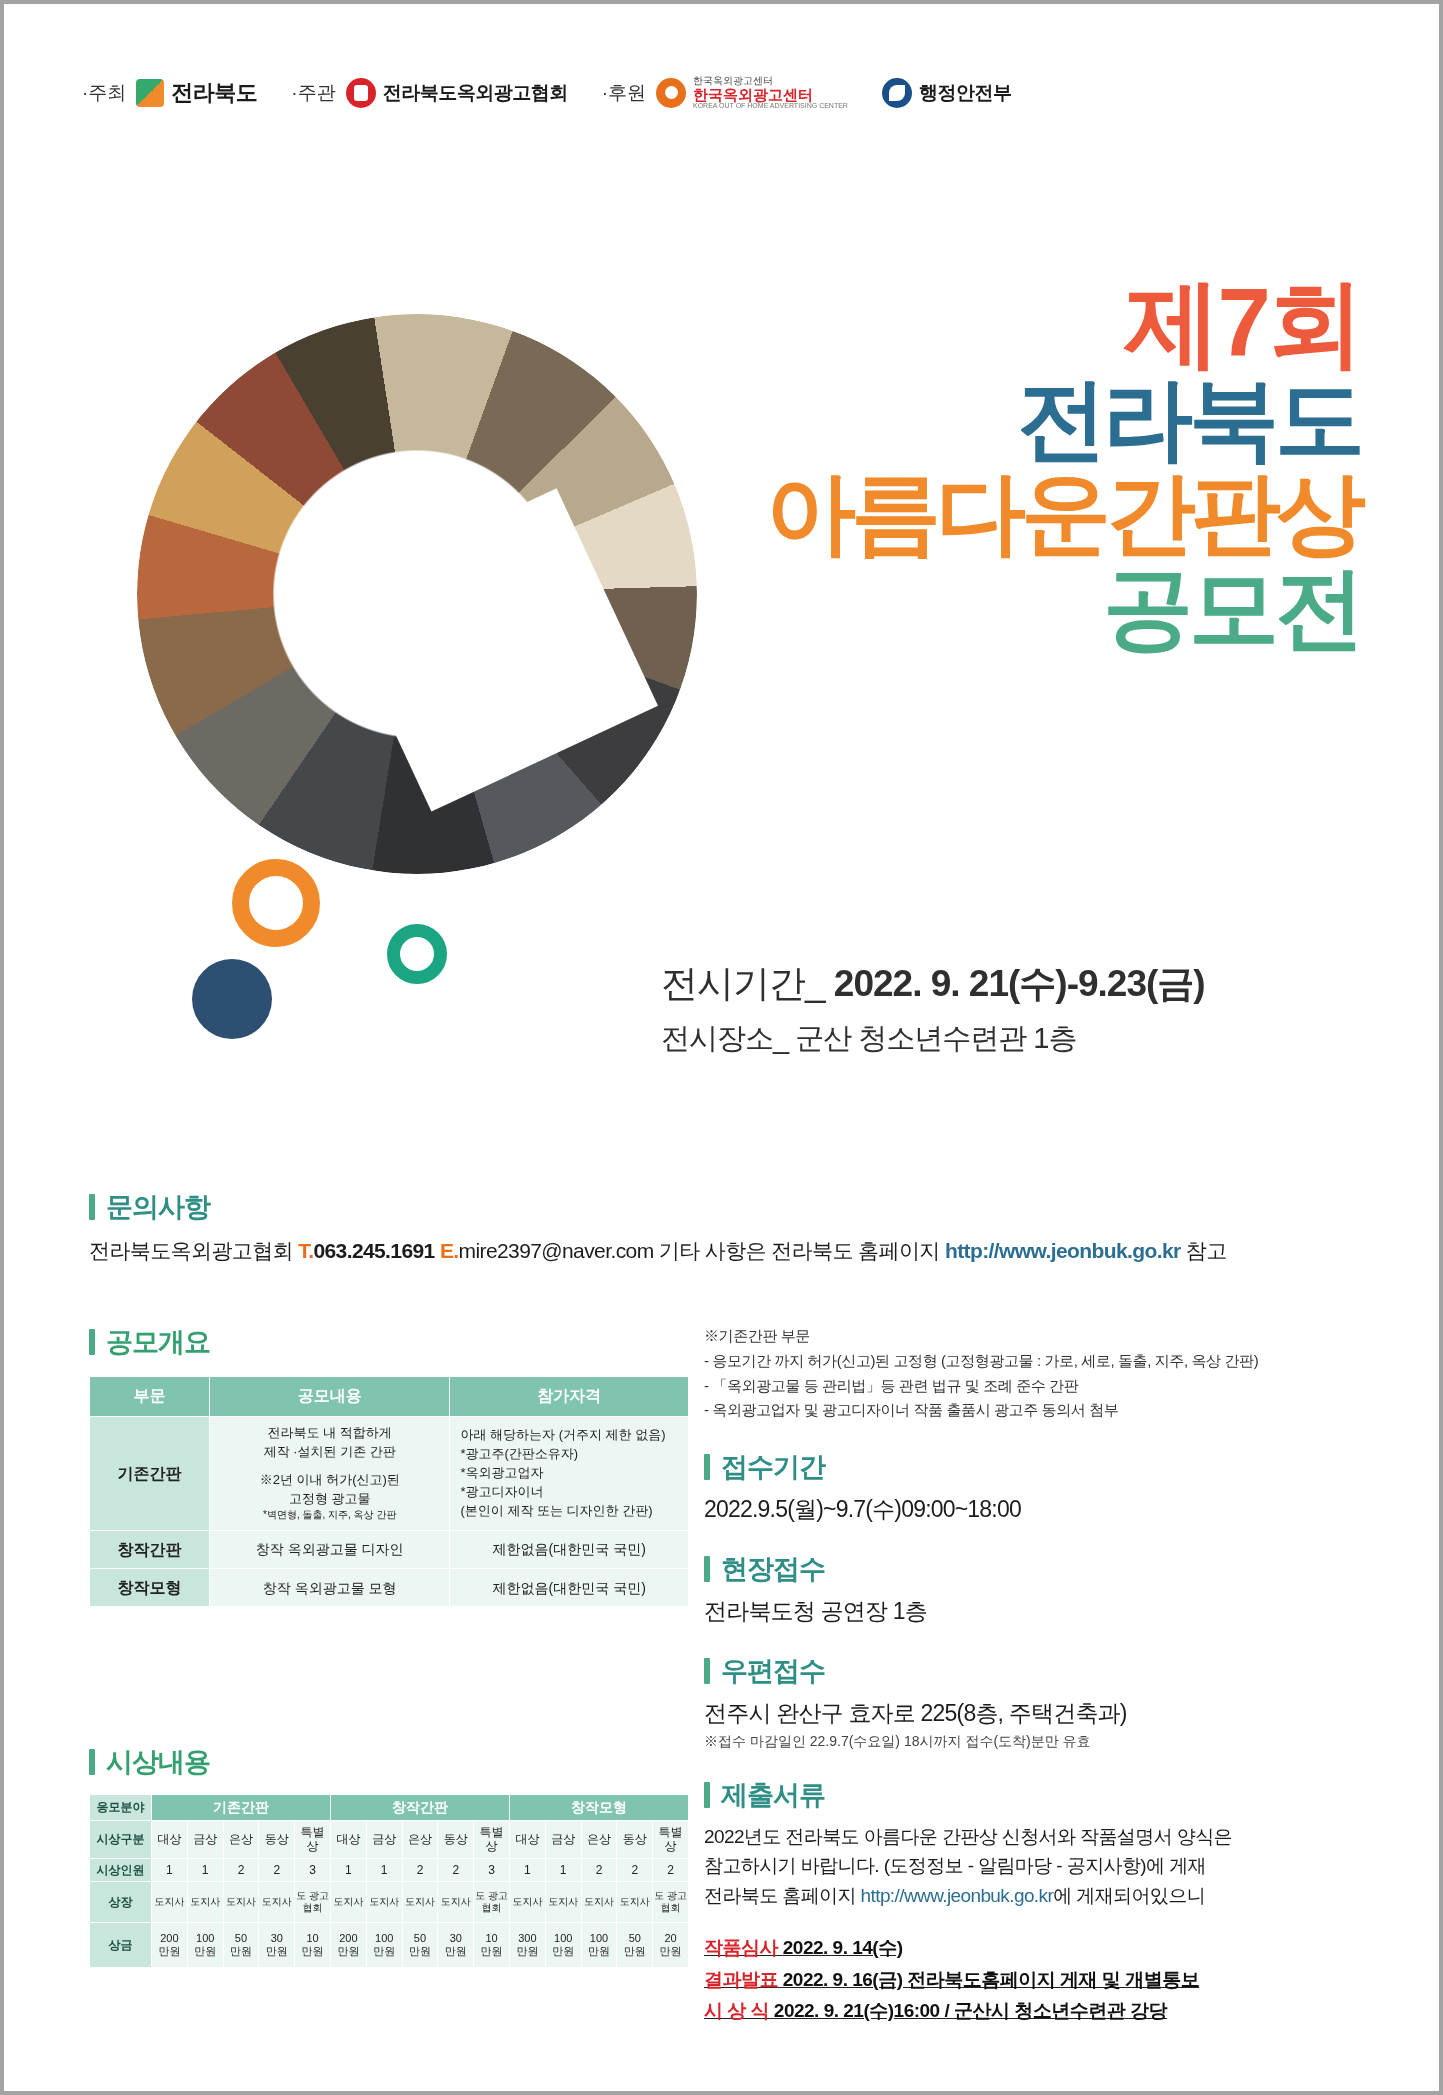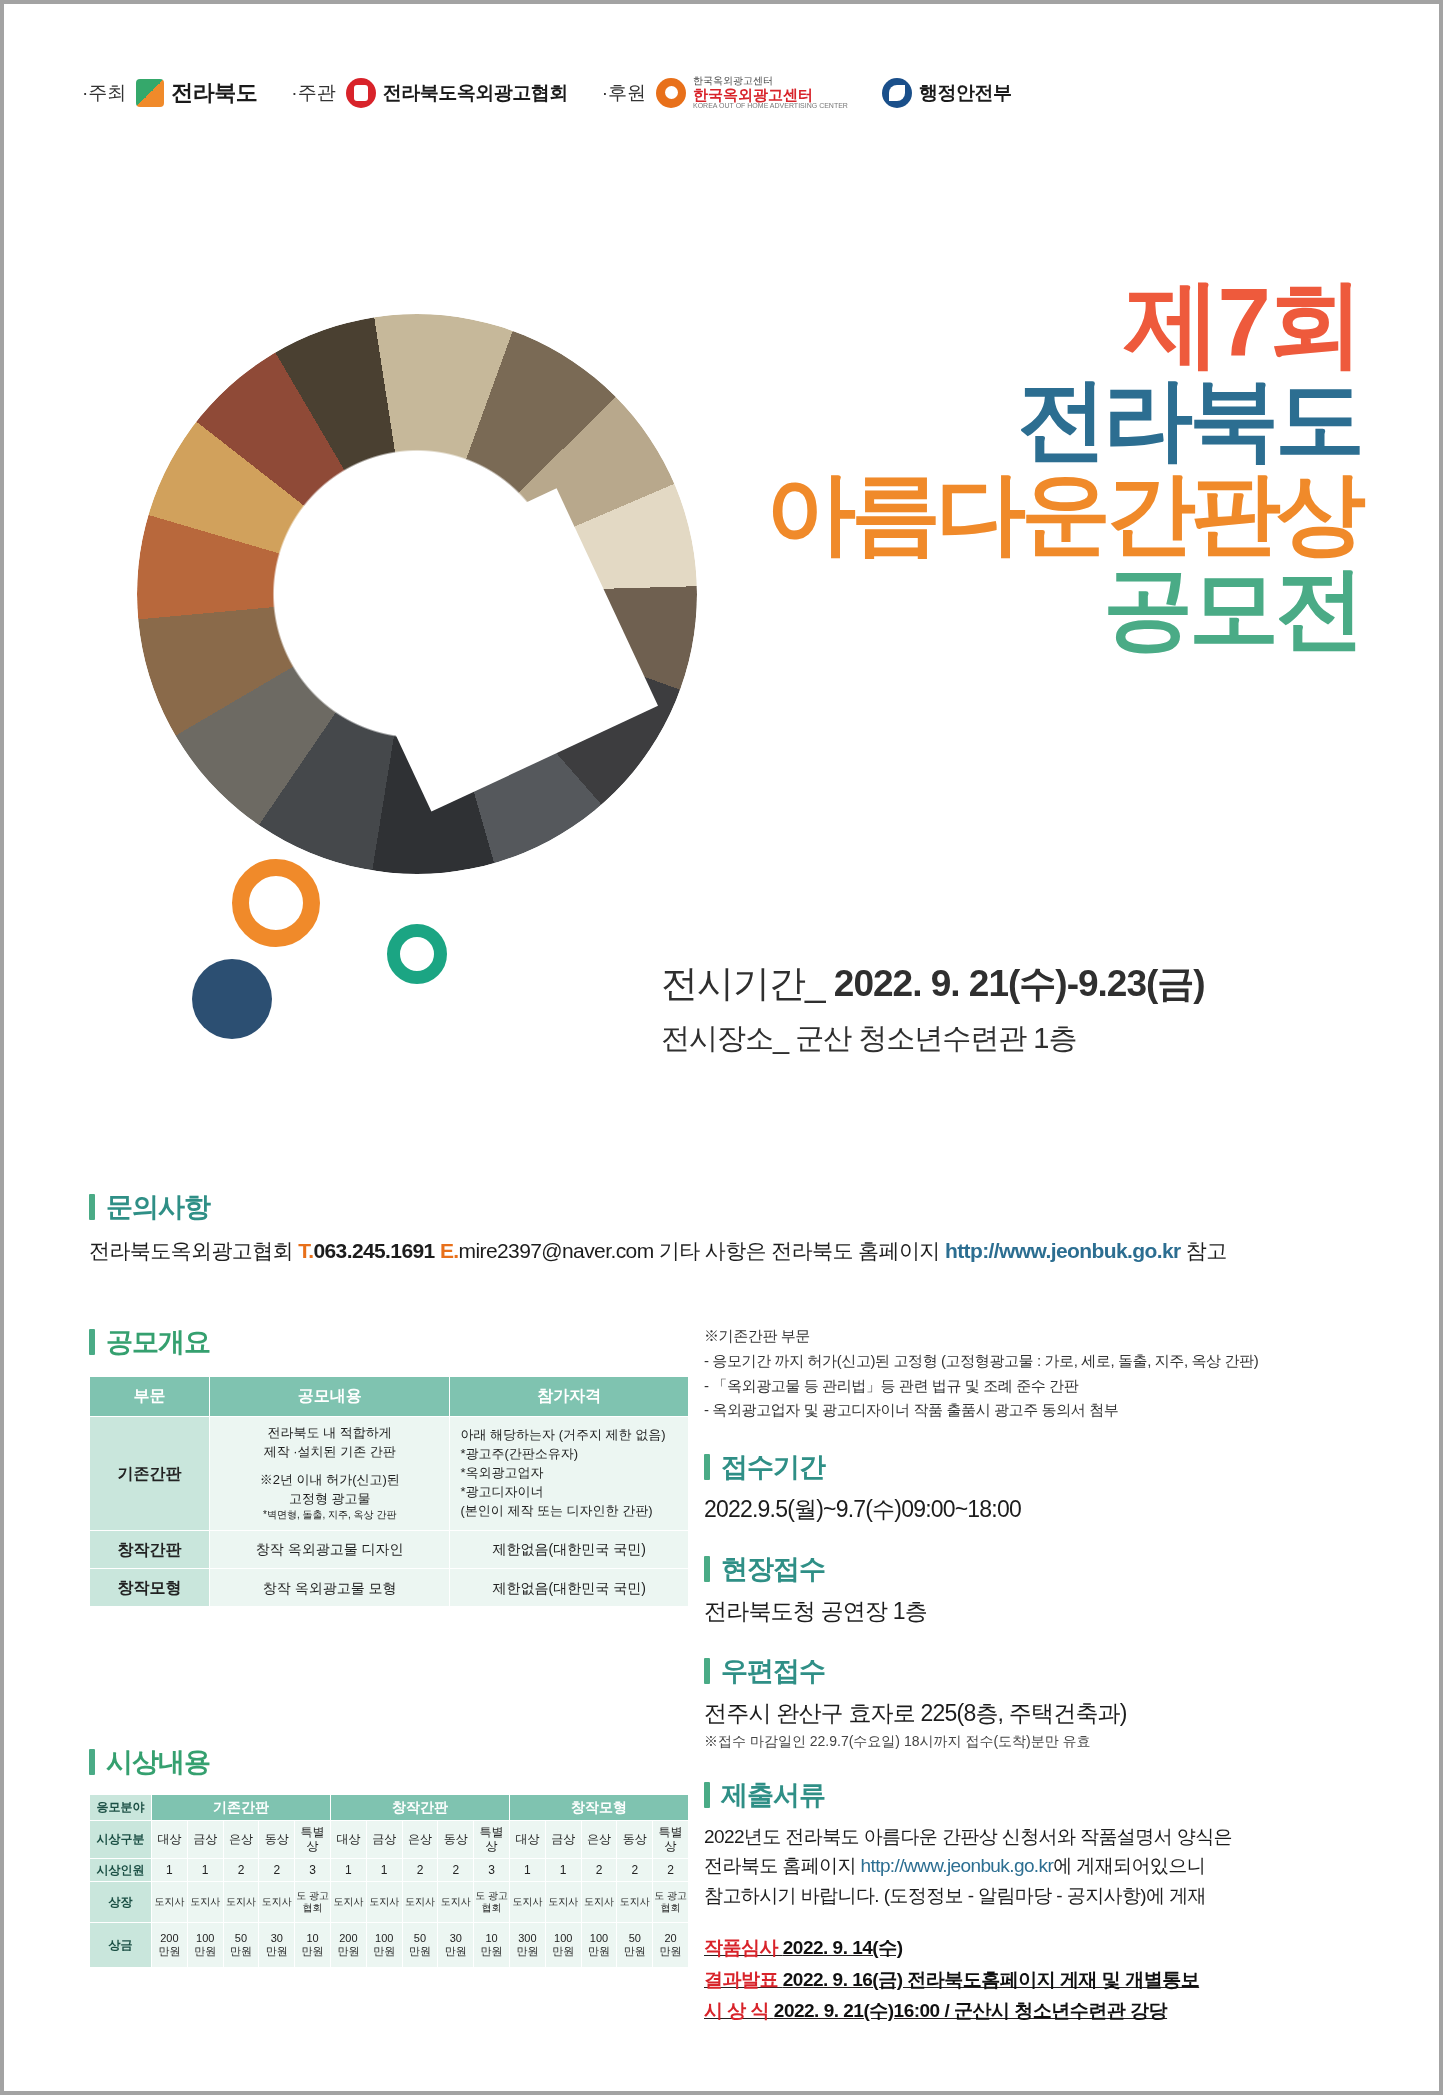--- a/index.html
+++ b/index.html
@@ -363,24 +363,24 @@
 
     <div class="blk">
       <div class="bar-head h-teal">우편접수</div>
       <div class="txt">전주시 완산구 효자로 225(8층, 주택건축과)</div>
       <div class="sub">※접수 마감일인 22.9.7(수요일) 18시까지 접수(도착)분만 유효</div>
     </div>
 
     <div class="blk docs">
       <div class="bar-head h-teal">제출서류</div>
       <div class="p">2022년도 전라북도 아름다운 간판상 신청서와 작품설명서 양식은</div>
+      <div class="p" style="margin-top:0">참고하시기 바랍니다. (도정정보 - 알림마당 - 공지사항)에 게재</div>
       <div class="p" style="margin-top:0">
         <span>전라북도 홈페이지 </span><span class="url">http://www.jeonbuk.go.kr</span><span>에 게재되어있으니</span>
       </div>
-      <div class="p" style="margin-top:0">참고하시기 바랍니다. (도정정보 - 알림마당 - 공지사항)에 게재</div>
 
       <div class="sched">
         <div>
           <span class="r">작품심사</span>
           <span class="k">2022. 9. 14(수)</span>
         </div>
         <div>
           <span class="r">결과발표</span>
           <span class="k">2022. 9. 16(금) 전라북도홈페이지 게재 및 개별통보</span>
         </div>

